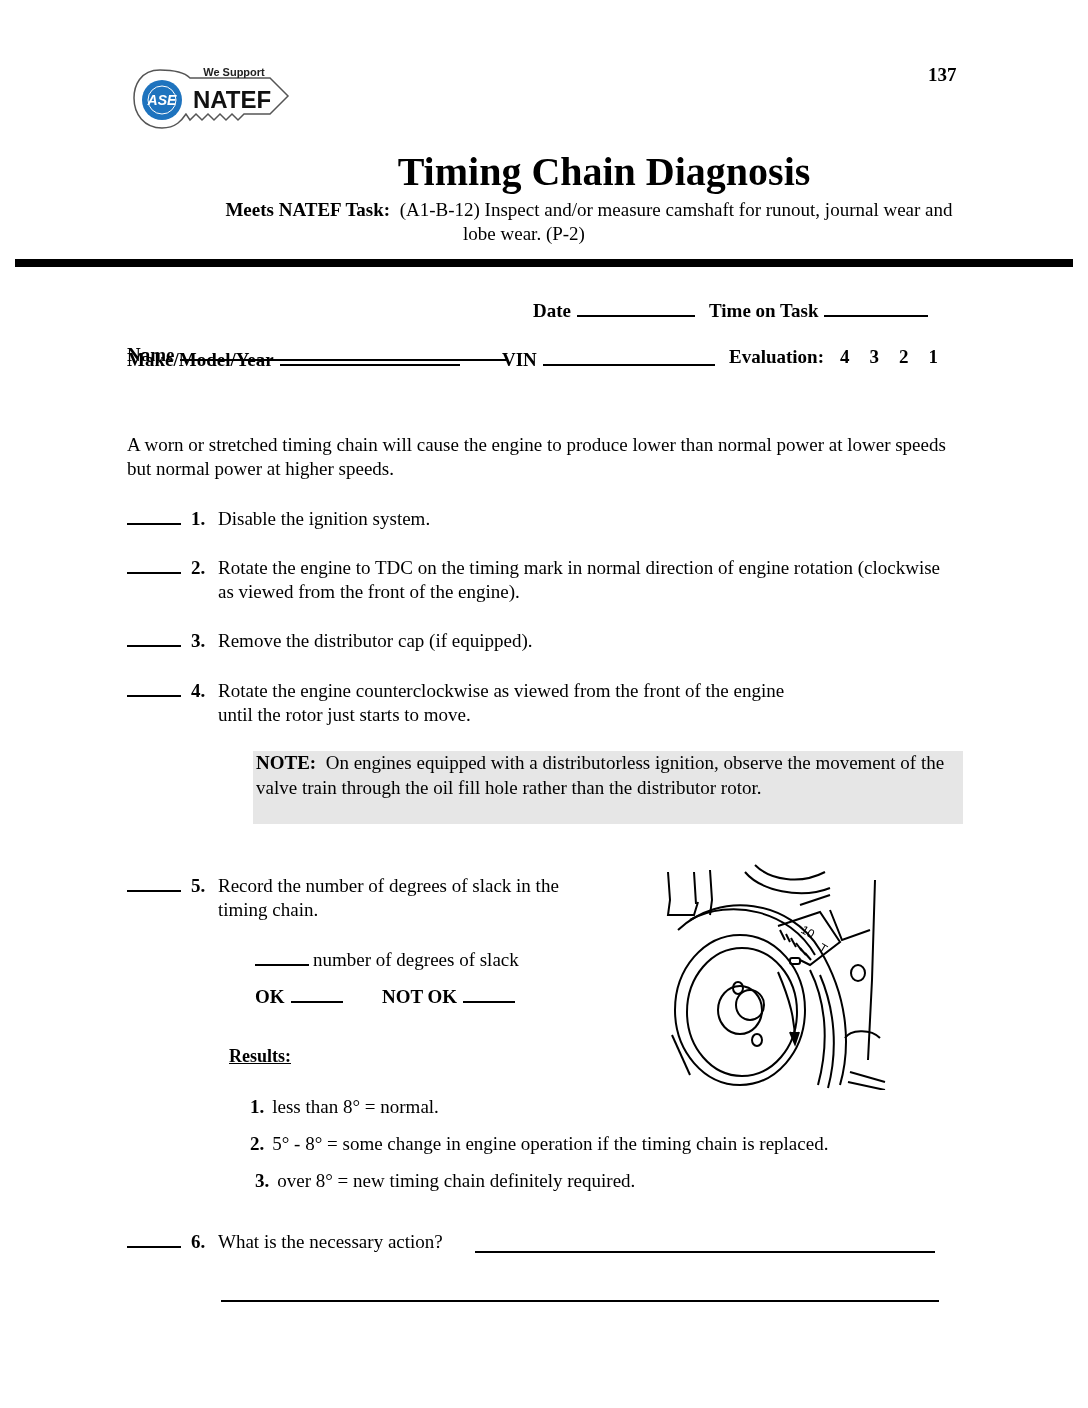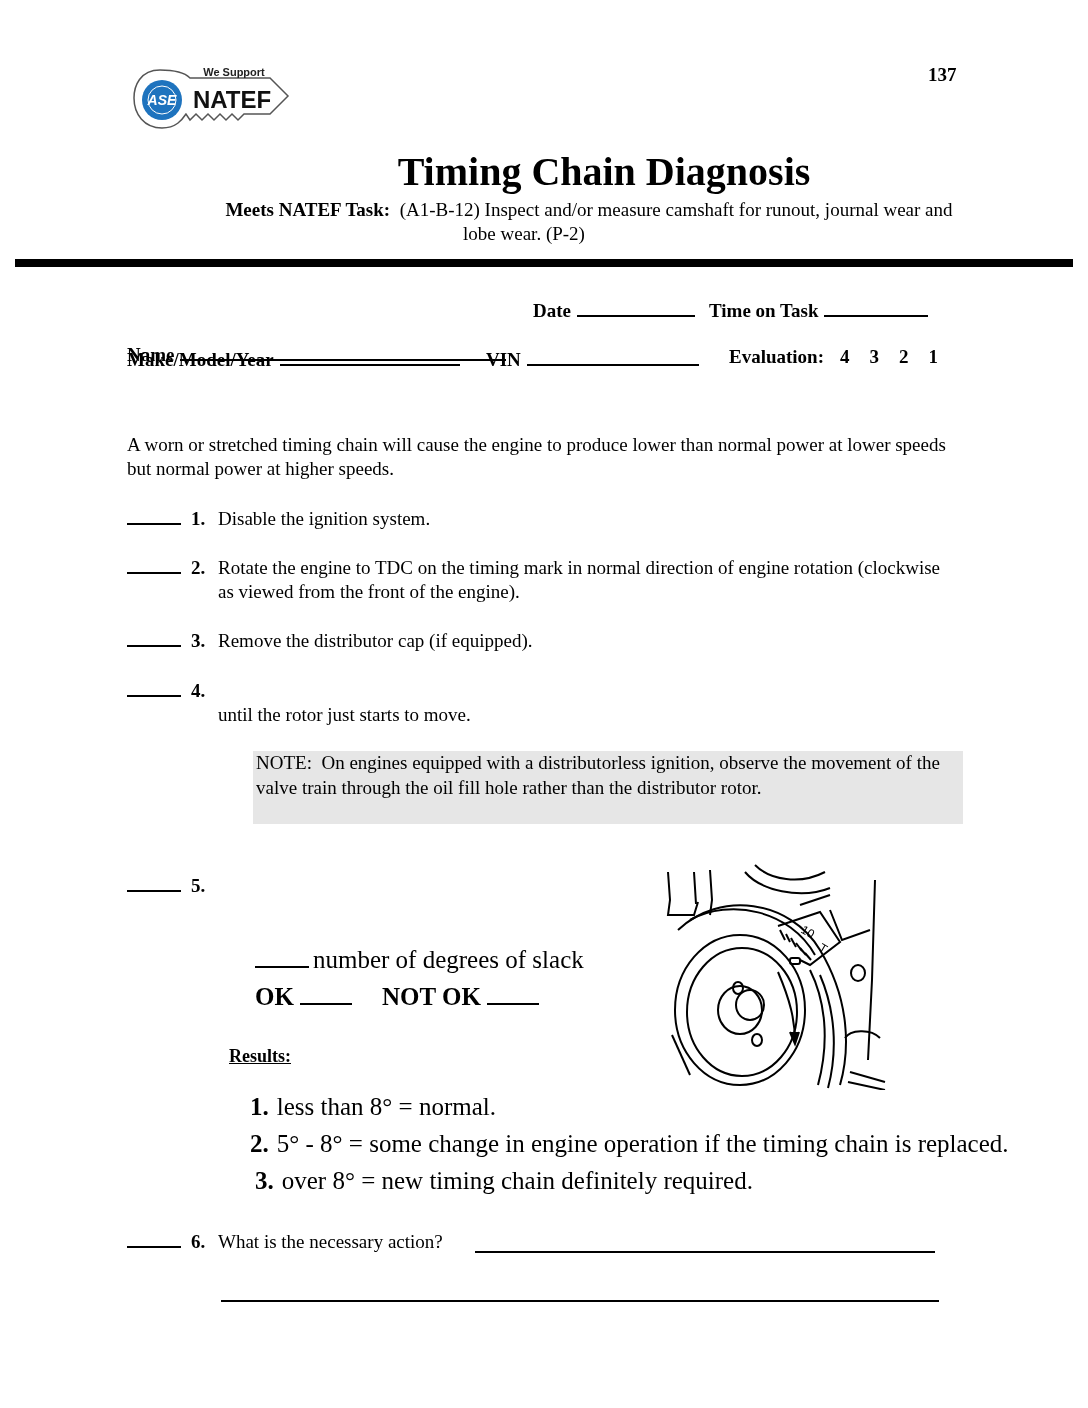--- a/index.html
+++ b/index.html
@@ -16,24 +16,24 @@
     .rule { left: 15px; top: 259px; width: 1058px; height: 8px; background: #000; }
     .field-row { font-size: 19px; font-weight: bold; white-space: nowrap; }
     .blank { display: inline-block; border-bottom: 2px solid #000; height: 18px; vertical-align: baseline; margin-left: 6px; }
     .eval-num { display: inline-block; margin-left: 20px; }
     .para { left: 127px; top: 433px; width: 830px; font-size: 19px; line-height: 24px; }
     .step { left: 127px; font-size: 19px; line-height: 24px; width: 820px; }
     .step .check { position: absolute; left: 0; top: 16px; width: 54px; border-bottom: 2px solid #000; }
     .step .num { position: absolute; left: 64px; top: 0; font-weight: bold; }
     .step .text { position: absolute; left: 91px; top: 0; width: 730px; }
     .note { left: 253px; top: 751px; width: 710px; height: 73px; background: #e6e6e6; font-size: 19px; line-height: 24.5px; padding: 0 0 0 3px; box-sizing: border-box; }
-    .note b { font-weight: normal; }
+    .note b { font-weight: bold; }
     .illus { left: 650px; top: 860px; width: 240px; height: 230px; }
     .results-title { left: 229px; top: 1046px; font-size: 18px; font-weight: bold; text-decoration: underline; }
-    .result { font-size: 25px; line-height: 24px; white-space: nowrap; }
+    .result { font-size: 19px; line-height: 24px; white-space: nowrap; }
     .result .rnum { font-weight: bold; margin-right: 8px; }
     .line-blank { border-bottom: 2px solid #000; }
   </style>
 </head>
 <body>
 
 <div class="abs page-number">137</div>
 
 <div class="abs logo">
   <svg width="168" height="90" viewBox="0 0 168 90">
@@ -59,21 +59,21 @@
 <div class="abs field-row" style="left:533px; top:297px;">
   <span>Date</span><span class="blank" style="width:118px;"></span>
 </div>
 <div class="abs field-row" style="left:709px; top:297px;">
   <span>Time on Task</span><span class="blank" style="width:104px;"></span>
 </div>
 
 <div class="abs field-row" style="left:127px; top:346px;">
   <span>Make/Model/Year</span><span class="blank" style="width:180px;"></span>
 </div>
-<div class="abs field-row" style="left:486px; top:346px;">
+<div class="abs field-row" style="left:502px; top:346px;">
   <span>VIN</span><span class="blank" style="width:172px;"></span>
 </div>
 <div class="abs field-row" style="left:729px; top:346px;">
   <span>Evaluation:</span><span class="eval-num" style="margin-left:16px;">4</span><span class="eval-num">3</span><span class="eval-num">2</span><span class="eval-num">1</span>
 </div>
 
 <div class="abs para">A worn or stretched timing chain will cause the engine to produce lower than normal power at lower speeds but normal power at higher speeds.</div>
 
 <div class="abs step" style="top:507px; height:26px;">
   <span class="check"></span>
@@ -89,28 +89,29 @@
 
 <div class="abs step" style="top:629px; height:26px;">
   <span class="check"></span>
   <span class="num">3.</span>
   <span class="text">Remove the distributor cap (if equipped).</span>
 </div>
 
 <div class="abs step" style="top:679px; height:50px;">
   <span class="check"></span>
   <span class="num">4.</span>
-  <span class="text"><br><span>until the rotor just starts to move.</span></span>
+  <span class="text"><span>Rotate the engine counterclockwise as viewed from the front of the engine</span><br><span>until the rotor just starts to move.</span></span>
 </div>
 
 <div class="abs note"><b>NOTE:</b>&nbsp;&nbsp;<span>On engines equipped with a distributorless ignition, observe the movement of the valve train through the oil fill hole rather than the distributor rotor.</span></div>
 
 <div class="abs step" style="top:874px; height:50px; width:500px;">
   <span class="check"></span>
   <span class="num">5.</span>
+  <span class="text" style="width:400px;"><span>Record the number of degrees of slack in the</span><br><span>timing chain.</span></span>
 </div>
 
 <div class="abs result" style="left:255px; top:948px;">
   <span class="blank" style="width:54px; margin-left:0; margin-right:4px; height:16px;"></span><span>number of degrees of slack</span>
 </div>
 <div class="abs result" style="left:255px; top:985px; font-weight:bold;">
   <span>OK</span><span class="blank" style="width:52px; height:16px;"></span>
 </div>
 <div class="abs result" style="left:382px; top:985px; font-weight:bold;">
   <span>NOT OK</span><span class="blank" style="width:52px; height:16px;"></span>

